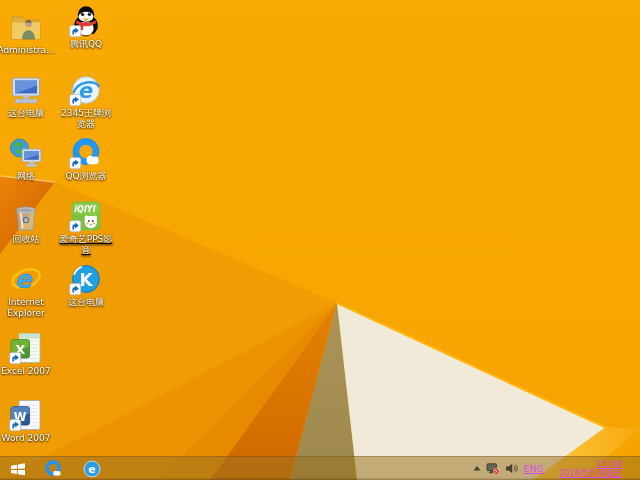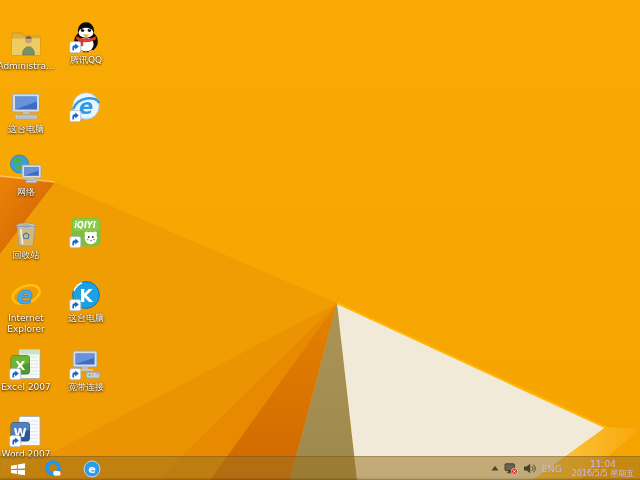--- a/index.html
+++ b/index.html
@@ -1,37 +1,37 @@
 <!DOCTYPE html>
 <html><head>
 <meta charset="utf-8">
 <style>
   html,body{margin:0;padding:0;background:#000;}
   .stage{position:relative;width:640px;height:480px;overflow:hidden;
          font-family:"DejaVu Sans","Liberation Sans",sans-serif;-webkit-font-smoothing:antialiased;}
   .stage svg{display:block;}
   #wallpaper{position:absolute;left:0;top:0;}
-  #desktop{position:absolute;left:0;top:0;width:640px;height:400px;margin-top:16px;}
+  #desktop{position:absolute;left:0;top:0;width:640px;height:400px;}
   .desktop-icon{position:absolute;width:62px;text-align:center;cursor:default;}
   .desktop-icon svg.ic{width:34px;height:34px;display:block;margin:0 auto;}
   .desktop-icon .lbl{margin:1px auto 0;max-width:58px;font-size:9px;line-height:11px;color:#fff;
       text-shadow:0 1px 2px rgba(0,0,0,.85),0 0 2px rgba(0,0,0,.5);word-wrap:break-word;}
   #taskbar{position:absolute;left:0;bottom:0;width:640px;height:24px;display:flex;align-items:center;
       border-top:1px solid rgba(96,68,22,.32);box-shadow:inset 0 -2px 2px -1px rgba(70,48,12,.45);box-sizing:border-box;}
   .tb-btn{height:23px;display:flex;align-items:center;justify-content:center;}
   #start-button{width:32px;margin-left:2px;}
   .tb-pin{width:30px;}
   .tb-pin svg{width:20px;height:20px;}
-  #tray{margin-left:auto;display:flex;align-items:center;height:23px;color:#c4b5fd;}
+  #tray{margin-left:auto;display:flex;align-items:center;height:23px;color:#d946ef;text-decoration:underline;}
   .tray-btn{display:flex;align-items:center;justify-content:center;height:23px;}
   #tray-chevron{width:15px;}
   #tray-network{width:18px;}
   #tray-volume{width:18px;}
   #tray-language{width:28px;font-size:9px;letter-spacing:.3px;}
-  #tray-clock{width:74px;text-align:center;padding-right:0;line-height:9px;}
+  #tray-clock{width:74px;text-align:right;padding-right:18px;line-height:9px;}
   #tray-clock .time{font-size:9px;}
   #tray-clock .date{font-size:8px;margin-top:0px;}
 </style>
 </head>
 <body>
 
 <div class="stage">
 
   <svg id="wallpaper" width="640" height="480" viewBox="0 0 640 480">
     <defs>
@@ -117,33 +117,48 @@
       <div class="desktop-icon" style="left: 55px; top: 73px;">
         <svg class="ic" viewBox="0 0 34 34">
           <circle cx="17" cy="17" r="13.2" fill="#EAF4FC" stroke="#A9CFEE" stroke-width="1"></circle>
           <path d="M4.5 20 C8 8 27 6 30 14" stroke="#2E9BE6" stroke-width="2.4" fill="none"></path>
           <text x="17" y="25" text-anchor="middle" font-size="21" font-weight="bold" font-style="italic" fill="#2E9BE6">e</text>
           <g>
             <rect x="0.6" y="21.6" width="11.2" height="11.2" rx="2" fill="#fff" stroke="#9fb0c6" stroke-width="0.7"></rect>
             <path d="M3.4 30.6 L3.4 27.2 Q3.4 25.3 5.4 25.3 L6.2 25.3 L6.2 23.4 L9.8 26.5 L6.2 29.6 L6.2 27.7 L5.6 27.7 Q5.1 27.7 5.1 28.3 L5.1 30.6 Z" fill="#1667c9"></path>
           </g>
         </svg>
+        <div class="lbl">2345王牌浏览器</div>
       </div>
       <div class="desktop-icon" style="left: -5px; top: 136px;">
         <svg class="ic" viewBox="0 0 34 34">
           <circle cx="10.5" cy="12" r="9" fill="#3C9ED9" stroke="#2A7DB0" stroke-width="0.8"></circle>
           <path d="M4.5 8 q4 -3.5 7.5 -1.5 q3 1.5 0.5 3.5 q-4 2.5 -8 0.5 Z" fill="#4CAF50"></path>
           <path d="M7 16.5 q3.5 2.5 7 0.5 q2 -1.5 0 -3 q-4 -2 -7 0 Z" fill="#4CAF50"></path>
           <rect x="13" y="13" width="19" height="13" rx="1.2" fill="#D7DCE2" stroke="#97A1AC" stroke-width="0.8"></rect>
           <rect x="15.2" y="15.2" width="14.6" height="8.6" fill="#3D6BC6"></rect>
           <path d="M15.2 15.2 h14.6 v3.4 l-14.6 5 Z" fill="#6f9ade" opacity="0.85"></path>
           <rect x="20" y="26" width="5" height="2" fill="#B9C0C8"></rect>
           <rect x="17" y="28.3" width="11" height="2.4" rx="0.8" fill="#C9CFD6" stroke="#98a1ac" stroke-width="0.6"></rect>
         </svg>
         <div class="lbl">网络</div>
+      </div>
+      <div class="desktop-icon" style="left: 55px; top: 136px;">
+        <svg class="ic" viewBox="0 0 34 34">
+          <circle cx="17" cy="15.5" r="10" fill="none" stroke="#2196F3" stroke-width="6.4"></circle>
+          <circle cx="17" cy="15.5" r="13.2" fill="none" stroke="#1976D2" stroke-width="0.8" opacity="0.35"></circle>
+          <circle cx="21.5" cy="24" r="4.2" fill="#fff"></circle>
+          <circle cx="26.5" cy="23.6" r="3.2" fill="#fff"></circle>
+          <rect x="18" y="23.6" width="11.5" height="4.6" rx="2.3" fill="#fff"></rect>
+          <g>
+            <rect x="0.6" y="21.6" width="11.2" height="11.2" rx="2" fill="#fff" stroke="#9fb0c6" stroke-width="0.7"></rect>
+            <path d="M3.4 30.6 L3.4 27.2 Q3.4 25.3 5.4 25.3 L6.2 25.3 L6.2 23.4 L9.8 26.5 L6.2 29.6 L6.2 27.7 L5.6 27.7 Q5.1 27.7 5.1 28.3 L5.1 30.6 Z" fill="#1667c9"></path>
+          </g>
+        </svg>
+        <div class="lbl">QQ浏览器</div>
       </div>
       <div class="desktop-icon" style="left: -5px; top: 199px;">
         <svg class="ic" viewBox="0 0 34 34">
           <ellipse cx="17" cy="11" rx="9.5" ry="3" fill="rgba(215,224,233,0.75)" stroke="#8E9AA8" stroke-width="0.9"></ellipse>
           <path d="M8 11.5 L26 11.5 L24 31 L10 31 Z" fill="rgba(196,207,219,0.55)" stroke="#8E9AA8" stroke-width="0.9"></path>
           <ellipse cx="17" cy="11" rx="6.8" ry="1.9" fill="rgba(140,156,172,0.6)"></ellipse>
           <path d="M11.8 14 L13.6 29" stroke="rgba(255,255,255,0.75)" stroke-width="1.8"></path>
           <path d="M17 18 l3 2 -1 3.5 -4 0 -1 -3.5 Z" fill="none" stroke="#3E78B3" stroke-width="1.1"></path>
         </svg>
         <div class="lbl">回收站</div>
@@ -159,20 +174,21 @@
           <circle cx="19.8" cy="22" r="0.9" fill="#333"></circle>
           <circle cx="23.8" cy="22" r="0.9" fill="#333"></circle>
           <circle cx="18.6" cy="24.6" r="1" fill="#F49A3C"></circle>
           <circle cx="25" cy="24.6" r="1" fill="#F49A3C"></circle>
           <path d="M20.8 25.4 q1 1 2 0" stroke="#333" stroke-width="0.7" fill="none"></path>
           <g>
             <rect x="0.6" y="21.6" width="11.2" height="11.2" rx="2" fill="#fff" stroke="#9fb0c6" stroke-width="0.7"></rect>
             <path d="M3.4 30.6 L3.4 27.2 Q3.4 25.3 5.4 25.3 L6.2 25.3 L6.2 23.4 L9.8 26.5 L6.2 29.6 L6.2 27.7 L5.6 27.7 Q5.1 27.7 5.1 28.3 L5.1 30.6 Z" fill="#1667c9"></path>
           </g>
         </svg>
+        <div class="lbl">爱奇艺PPS影音</div>
       </div>
       <div class="desktop-icon" style="left: -5px; top: 262px;">
         <svg class="ic" viewBox="0 0 34 34">
           <g transform="rotate(-20 17 16)">
             <ellipse cx="17" cy="16.5" rx="14" ry="8.4" fill="none" stroke="#FFC20E" stroke-width="2.4"></ellipse>
           </g>
           <text x="16" y="25.5" text-anchor="middle" font-size="24" font-weight="bold" font-style="italic" fill="#3FA9F5" stroke="#1E7FD0" stroke-width="0.5">e</text>
         </svg>
         <div class="lbl">Internet Explorer</div>
       </div>
@@ -195,38 +211,20 @@
           <path d="M12 10 h17 M12 13.5 h17 M12 17 h17 M12 20.5 h17 M12 24 h17 M12 27.5 h17" stroke="#D7E4DB" stroke-width="0.8"></path>
           <rect x="2" y="8.5" width="18.5" height="18.5" rx="2.5" fill="#4E9A2E" stroke="#2F7A24" stroke-width="0.8"></rect>
           <path d="M2 8.5 h18.5 v7 l-18.5 8 Z" fill="#8CC63E" opacity="0.55"></path>
           <text x="11.2" y="22.5" text-anchor="middle" font-size="13" font-weight="bold" fill="#fff">X</text>
           <g>
             <rect x="0.6" y="21.6" width="11.2" height="11.2" rx="2" fill="#fff" stroke="#9fb0c6" stroke-width="0.7"></rect>
             <path d="M3.4 30.6 L3.4 27.2 Q3.4 25.3 5.4 25.3 L6.2 25.3 L6.2 23.4 L9.8 26.5 L6.2 29.6 L6.2 27.7 L5.6 27.7 Q5.1 27.7 5.1 28.3 L5.1 30.6 Z" fill="#1667c9"></path>
           </g>
         </svg>
         <div class="lbl">Excel 2007</div>
-      </div>
-      <div class="desktop-icon" style="left: 55px; top: 331px;">
-        <svg class="ic" viewBox="0 0 34 34">
-          <rect x="4" y="4" width="24" height="16" rx="1.5" fill="#D7DCE2" stroke="#97A1AC" stroke-width="0.9"></rect>
-          <rect x="6.5" y="6.5" width="19" height="11" fill="#3D6BC6"></rect>
-          <path d="M6.5 6.5 h19 v4.2 l-19 6.2 Z" fill="#6f9ade" opacity="0.85"></path>
-          <rect x="13" y="20" width="6" height="2.2" fill="#B9C0C8"></rect>
-          <rect x="8" y="22.2" width="16" height="1.6" fill="#C9CFD6"></rect>
-          <rect x="17" y="25" width="14" height="6.2" rx="2" fill="#C6CCD4" stroke="#8F99A4" stroke-width="0.8"></rect>
-          <circle cx="20.5" cy="28" r="0.9" fill="#58B35A"></circle>
-          <circle cx="23.5" cy="28" r="0.9" fill="#E2B23C"></circle>
-          <path d="M27 26.8 h2.5" stroke="#8F99A4" stroke-width="0.8"></path>
-          <g>
-            <rect x="0.6" y="21.6" width="11.2" height="11.2" rx="2" fill="#fff" stroke="#9fb0c6" stroke-width="0.7"></rect>
-            <path d="M3.4 30.6 L3.4 27.2 Q3.4 25.3 5.4 25.3 L6.2 25.3 L6.2 23.4 L9.8 26.5 L6.2 29.6 L6.2 27.7 L5.6 27.7 Q5.1 27.7 5.1 28.3 L5.1 30.6 Z" fill="#1667c9"></path>
-          </g>
-        </svg>
-        <div class="lbl">宽带连接</div>
       </div>
       <div class="desktop-icon" style="left: -5px; top: 398px;">
         <svg class="ic" viewBox="0 0 34 34">
           <rect x="10" y="2.5" width="21" height="29" rx="1.5" fill="#F8FAFB" stroke="#9FA9B8" stroke-width="0.8"></rect>
           <path d="M12 7 h17 M12 10.5 h17 M12 14 h17 M12 17.5 h17 M12 21 h17 M12 24.5 h17 M12 28 h17" stroke="#D9E2EC" stroke-width="0.8"></path>
           <rect x="2" y="8.5" width="18.5" height="18.5" rx="2.5" fill="#2B5797" stroke="#1F4375" stroke-width="0.8"></rect>
           <path d="M2 8.5 h18.5 v7 l-18.5 8 Z" fill="#6EA6E0" opacity="0.55"></path>
           <text x="11.2" y="22.5" text-anchor="middle" font-size="11.5" font-weight="bold" fill="#fff">W</text>
           <g>
             <rect x="0.6" y="21.6" width="11.2" height="11.2" rx="2" fill="#fff" stroke="#9fb0c6" stroke-width="0.7"></rect>

